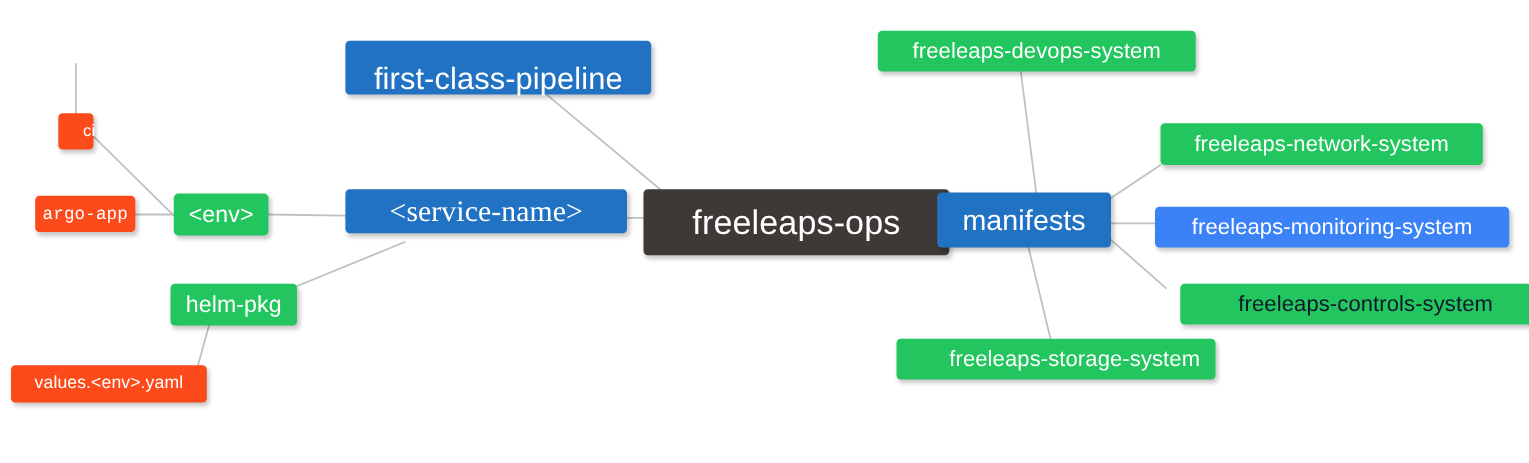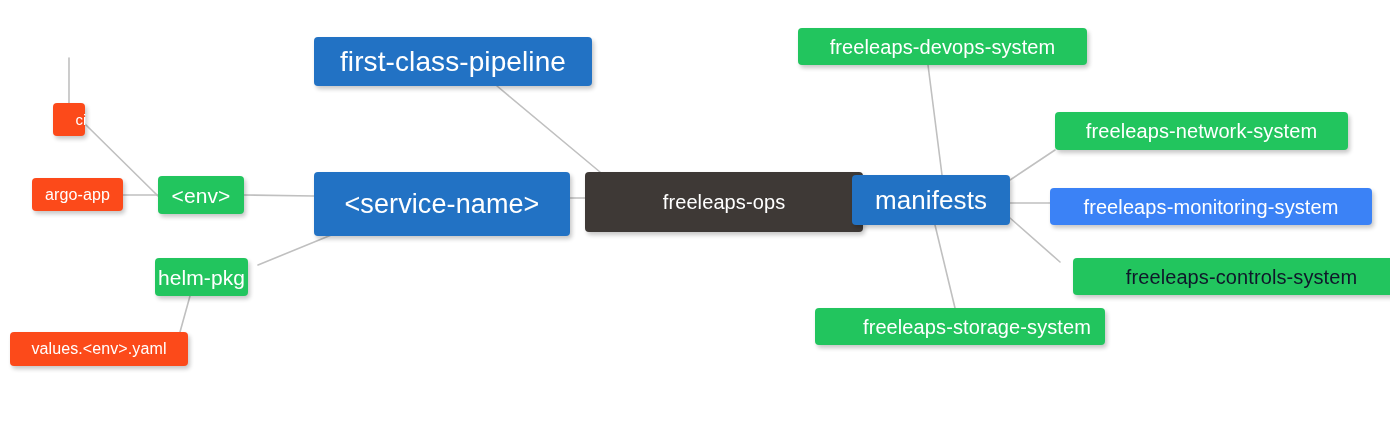--- a/index.html
+++ b/index.html
@@ -54,39 +54,39 @@
       <line x1="843" y1="200" x2="852" y2="200" stroke="#c0c0c0" stroke-width="1.6" stroke-linecap="round"></line>
       <line x1="928" y1="65" x2="942" y2="175" stroke="#c0c0c0" stroke-width="1.6" stroke-linecap="round"></line>
       <line x1="1055" y1="150" x2="1010" y2="180" stroke="#c0c0c0" stroke-width="1.6" stroke-linecap="round"></line>
       <line x1="1050" y1="203" x2="1010" y2="203" stroke="#c0c0c0" stroke-width="1.6" stroke-linecap="round"></line>
       <line x1="1060" y1="262" x2="1010" y2="218" stroke="#c0c0c0" stroke-width="1.6" stroke-linecap="round"></line>
       <line x1="955" y1="308" x2="935" y2="225" stroke="#c0c0c0" stroke-width="1.6" stroke-linecap="round"></line>
     </svg>
     <div class="node" style="left: 53px; top: 103px; width: 32px; height: 33px; background: rgb(252, 74, 26); font-size: 15px; color: rgb(255, 255, 255); padding-left: 24px;">
       <span class="node-label">ci</span>
     </div>
-    <div class="node" style="left: 32px; top: 178px; width: 91px; height: 33px; background: rgb(252, 74, 26); font-size: 16px; color: rgb(255, 255, 255);">
+    <div class="node" style="left: 32px; top: 178px; width: 91px; height: 33px; background: rgb(252, 74, 26); font-size: 16px; color: rgb(255, 255, 255); font-family: Liberation Mono, monospace;">
       <span class="node-label">argo-app</span>
     </div>
     <div class="node" style="left: 10px; top: 332px; width: 178px; height: 34px; background: rgb(252, 74, 26); font-size: 16px; color: rgb(255, 255, 255);">
       <span class="node-label">values.&lt;env&gt;.yaml</span>
     </div>
     <div class="node" style="left: 158px; top: 176px; width: 86px; height: 38px; background: rgb(34, 197, 94); font-size: 21px; color: rgb(255, 255, 255);">
       <span class="node-label">&lt;env&gt;</span>
     </div>
-    <div class="node" style="left: 155px; top: 258px; width: 93px; height: 38px; background: rgb(34, 197, 94); font-size: 21px; color: rgb(255, 255, 255);">
+    <div class="node" style="left: 155px; top: 258px; width: 115px; height: 38px; background: rgb(34, 197, 94); font-size: 21px; color: rgb(255, 255, 255);">
       <span class="node-label">helm-pkg</span>
     </div>
-    <div class="node" style="left: 314px; top: 37px; width: 278px; height: 49px; background: rgb(34, 114, 196); font-size: 28px; color: rgb(255, 255, 255);">
+    <div class="node" style="left: 314px; top: 37px; width: 278px; height: 49px; background: rgb(34, 114, 196); font-size: 28px; color: rgb(255, 255, 255); align-items: flex-end;">
       <span class="node-label">first-class-pipeline</span>
     </div>
-    <div class="node" style="left: 314px; top: 172px; width: 256px; height: 64px; background: rgb(34, 114, 196); font-size: 27px; color: rgb(255, 255, 255);">
+    <div class="node" style="left: 314px; top: 172px; width: 256px; height: 40px; background: rgb(34, 114, 196); font-size: 27px; color: rgb(255, 255, 255); font-family: Liberation Serif, serif;">
       <span class="node-label">&lt;service-name&gt;</span>
     </div>
-    <div class="node" style="left: 585px; top: 172px; width: 278px; height: 60px; background: rgb(62, 57, 54); font-size: 20px; color: rgb(255, 255, 255);">
+    <div class="node" style="left: 585px; top: 172px; width: 278px; height: 60px; background: rgb(62, 57, 54); font-size: 31px; color: rgb(255, 255, 255);">
       <span class="node-label">freeleaps-ops</span>
     </div>
     <div class="node" style="left: 852px; top: 175px; width: 158px; height: 50px; background: rgb(34, 114, 196); font-size: 26px; color: rgb(255, 255, 255);">
       <span class="node-label">manifests</span>
     </div>
     <div class="node" style="left: 798px; top: 28px; width: 289px; height: 37px; background: rgb(34, 197, 94); font-size: 20px; color: rgb(255, 255, 255);">
       <span class="node-label">freeleaps-devops-system</span>
     </div>
     <div class="node" style="left: 1055px; top: 112px; width: 293px; height: 38px; background: rgb(34, 197, 94); font-size: 20px; color: rgb(255, 255, 255);">
       <span class="node-label">freeleaps-network-system</span>

